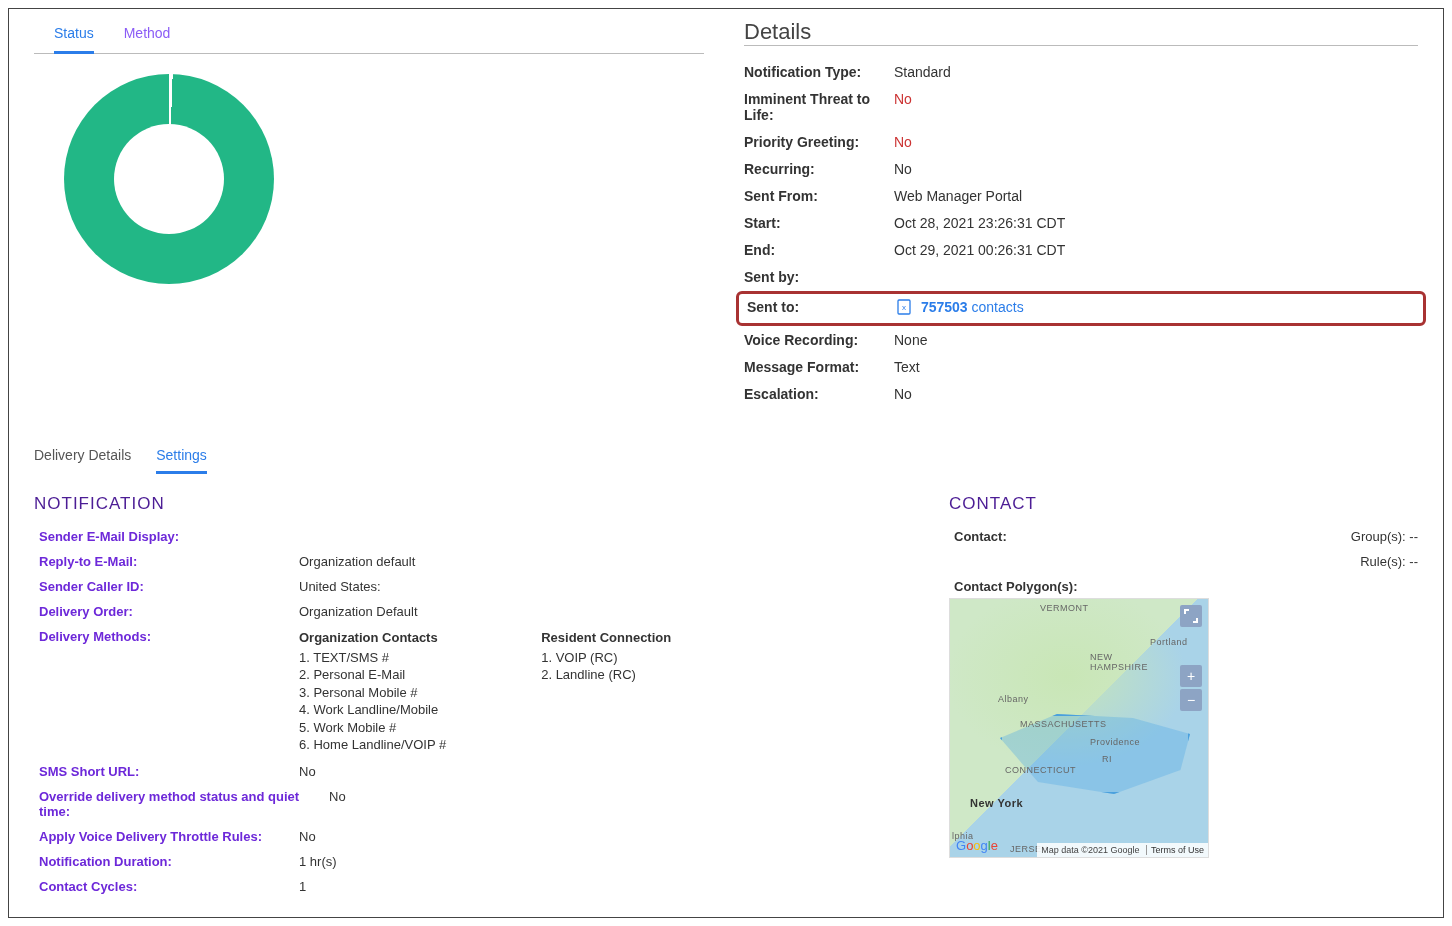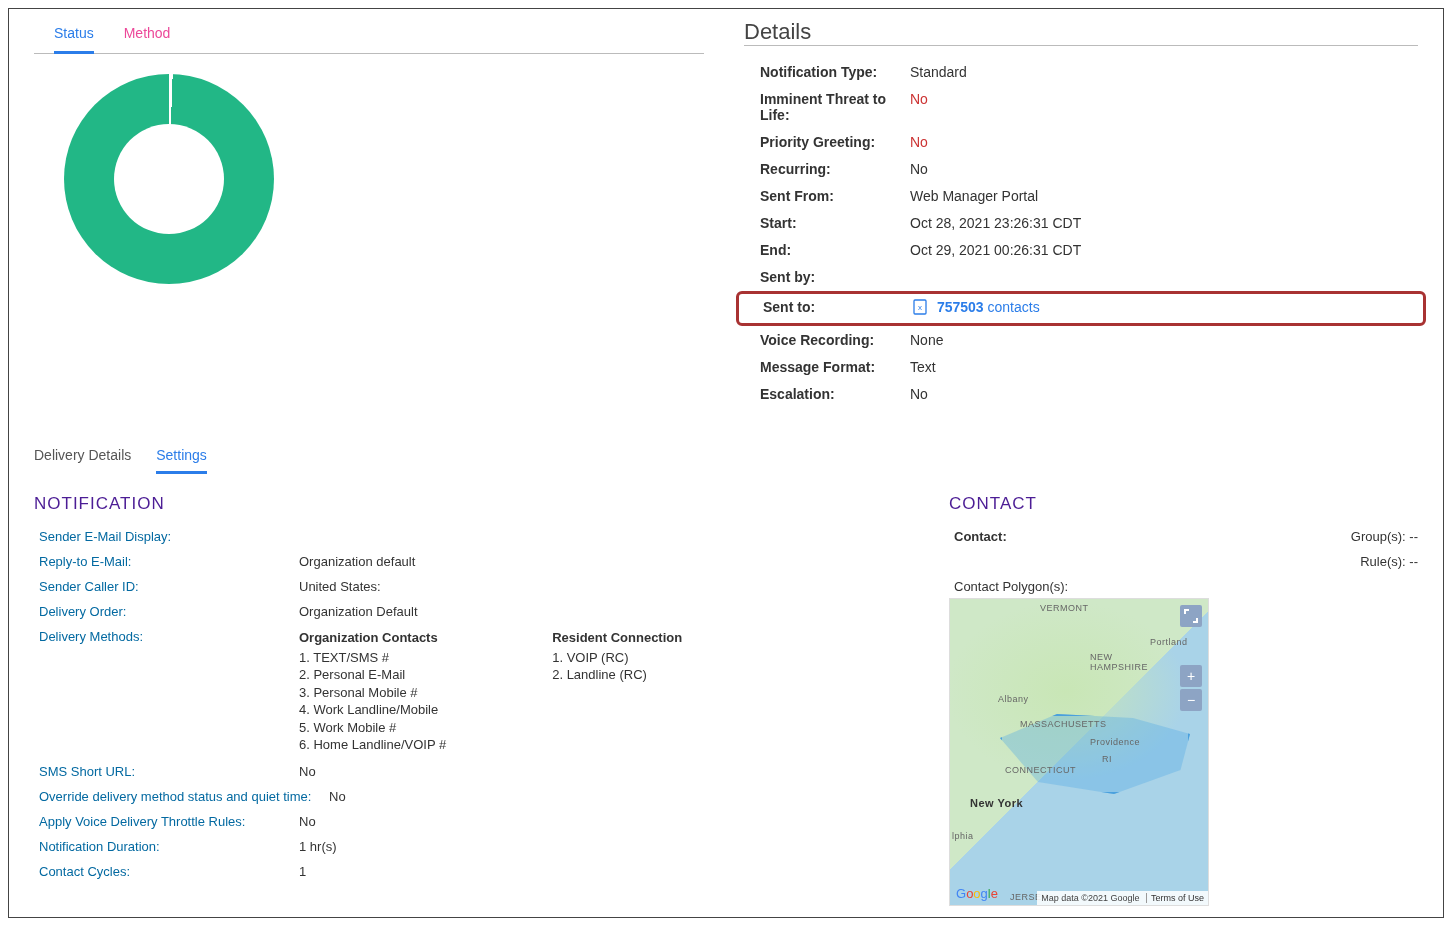--- a/index.html
+++ b/index.html
@@ -26,21 +26,21 @@
   .tabs {
     display: flex;
     gap: 30px;
     border-bottom: 1px solid #bbb;
     padding-left: 20px;
     margin-bottom: 20px;
   }
   .tab {
     padding: 6px 0 10px 0;
     font-size: 14px;
-    color: #ec4899;
+    color: #8b5cf6;
     cursor: pointer;
   }
   .tab.active {
     color: #2b7de9;
     border-bottom: 3px solid #2b7de9;
     margin-bottom: -1px;
   }
 
   
   .chart-wrap {
@@ -87,21 +87,20 @@
     font-size: 22px;
     color: #444;
     font-weight: 400;
     border-bottom: 1px solid #bbb;
     margin-bottom: 18px;
   }
   .detail-row {
     display: flex;
     margin-bottom: 11px;
     font-size: 14px;
-    margin-left: 16px;
   }
   .detail-label {
     width: 150px;
     font-weight: bold;
     color: #333;
   }
   .detail-value { color: #333; }
   .red { color: #c33; }
   .link { color: #2b7de9; font-weight: 600; cursor: pointer; }
   .highlight-box {
@@ -144,42 +143,42 @@
     font-weight: 400;
     margin-bottom: 15px;
   }
   .setting-row {
     display: flex;
     margin-bottom: 10px;
     font-size: 13px;
   }
   .setting-label {
     width: 265px;
-    font-weight: normal;
-    color: #0369a1;
+    font-weight: bold;
+    color: #6d28d9;
     padding-left: 5px;
   }
   .setting-value { color: #333; flex: 1; }
   .methods-block { display: flex; gap: 60px; }
   .method-col .mh { font-weight: bold; margin-bottom: 2px; }
   .method-col div { line-height: 1.35; }
 
   .contact-kv {
     display: flex;
     justify-content: space-between;
     font-size: 13px;
     margin-bottom: 10px;
     padding-left: 5px;
   }
   .contact-kv .k { font-weight: bold; }
   .contact-kv .v { color: #333; }
-  .polygon-label { font-weight: normal; padding-left: 5px; margin-bottom: 4px; font-size: 13px; }
+  .polygon-label { font-weight: bold; padding-left: 5px; margin-bottom: 4px; font-size: 13px; }
 
   .map-box {
-    width: 260px; height: 308px;
+    width: 260px; height: 260px;
     border: 1px solid #ddd;
     position: relative;
     background:
       radial-gradient(ellipse 200px 150px at 45% 30%, rgba(200,230,180,0.9) 0%, rgba(200,230,180,0) 60%),
       linear-gradient(135deg, #cfe8c7 0%, #cfe8c7 48%, #a9d3e8 48%, #a9d3e8 100%);
     overflow: hidden;
   }
   .map-poly {
     position: absolute;
     top: 115px; left: 50px;
@@ -337,21 +336,21 @@
         <div class="setting-value methods-block">
           <div class="method-col">
             <div class="mh">Organization Contacts</div>
             <div>1. TEXT/SMS #</div>
             <div>2. Personal E-Mail</div>
             <div>3. Personal Mobile #</div>
             <div>4. Work Landline/Mobile</div>
             <div>5. Work Mobile #</div>
             <div>6. Home Landline/VOIP #</div>
           </div>
-          <div class="method-col" style="margin-left:46px">
+          <div class="method-col" style="margin-left:35px">
             <div class="mh">Resident Connection</div>
             <div>1. VOIP (RC)</div>
             <div>2. Landline (RC)</div>
           </div>
         </div>
       </div>
 
       <div class="setting-row">
         <div class="setting-label">SMS Short URL:</div>
         <div class="setting-value">No</div>

